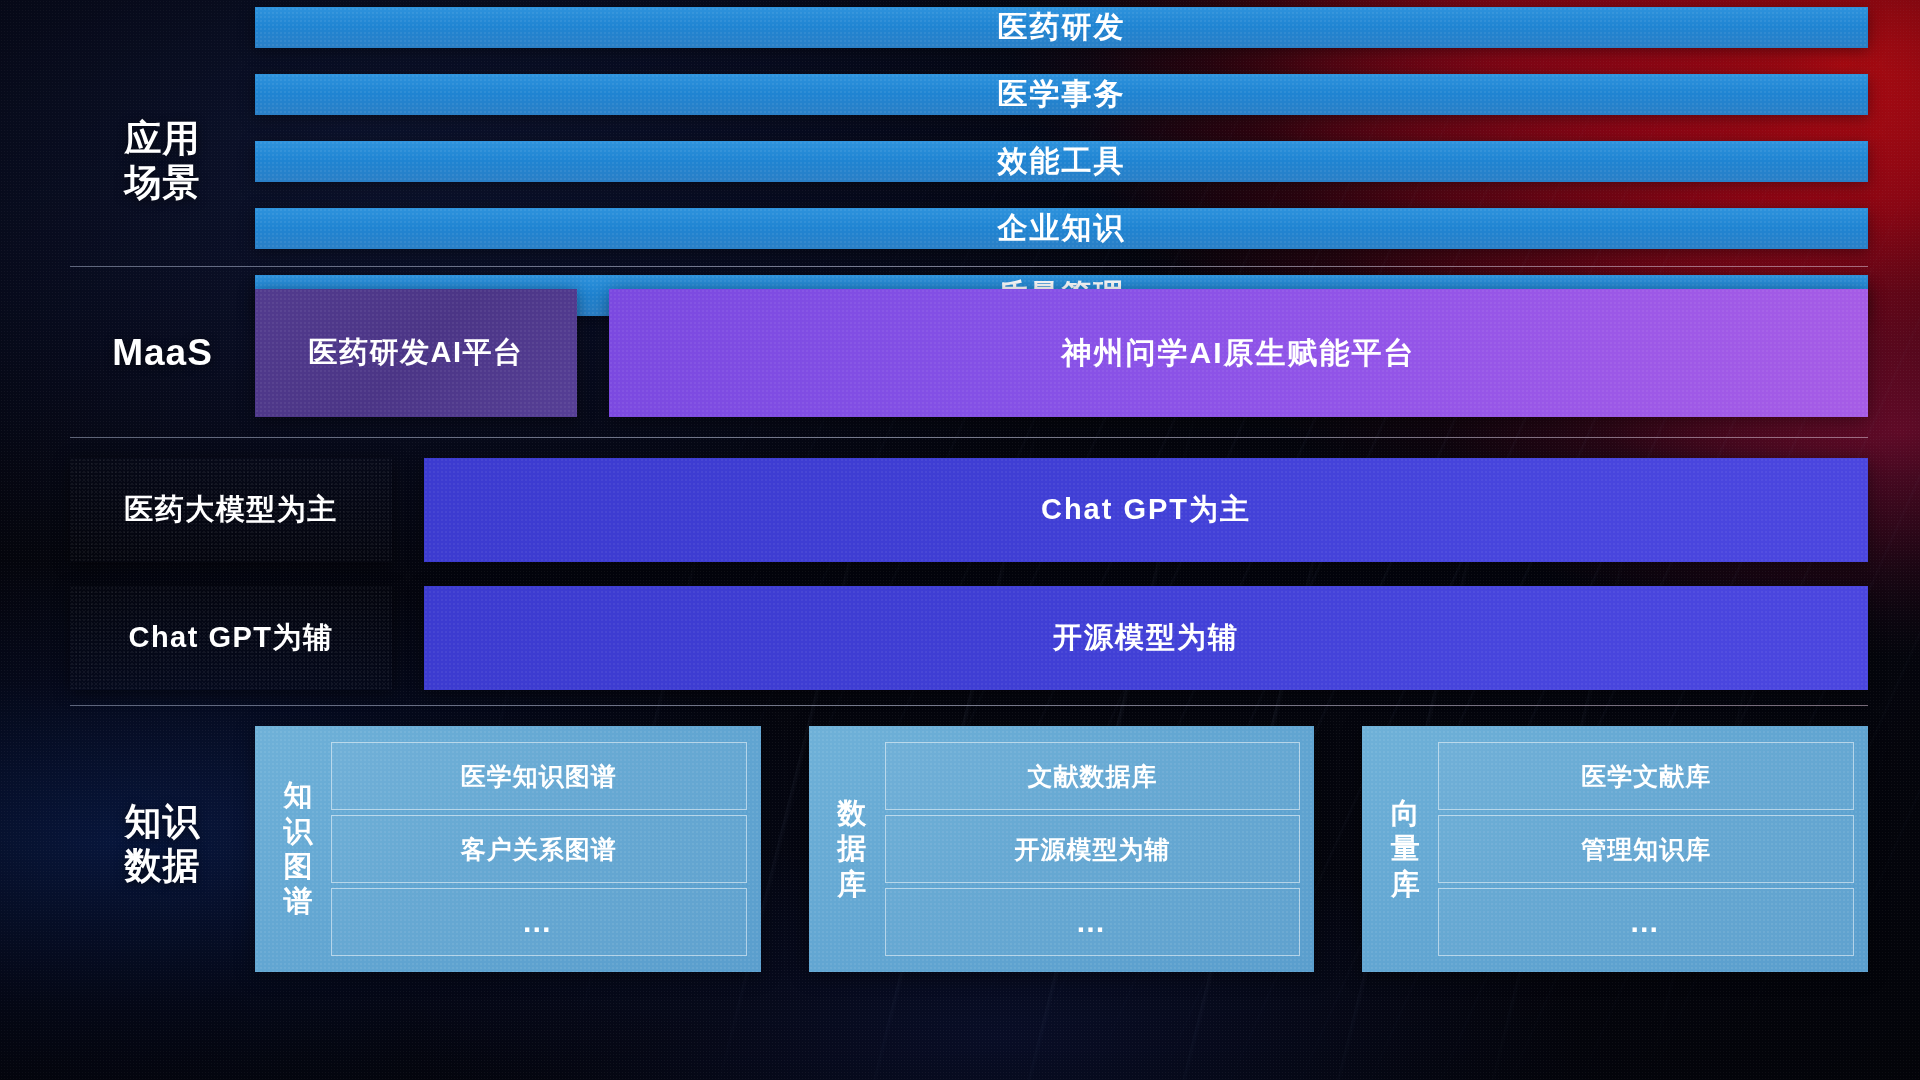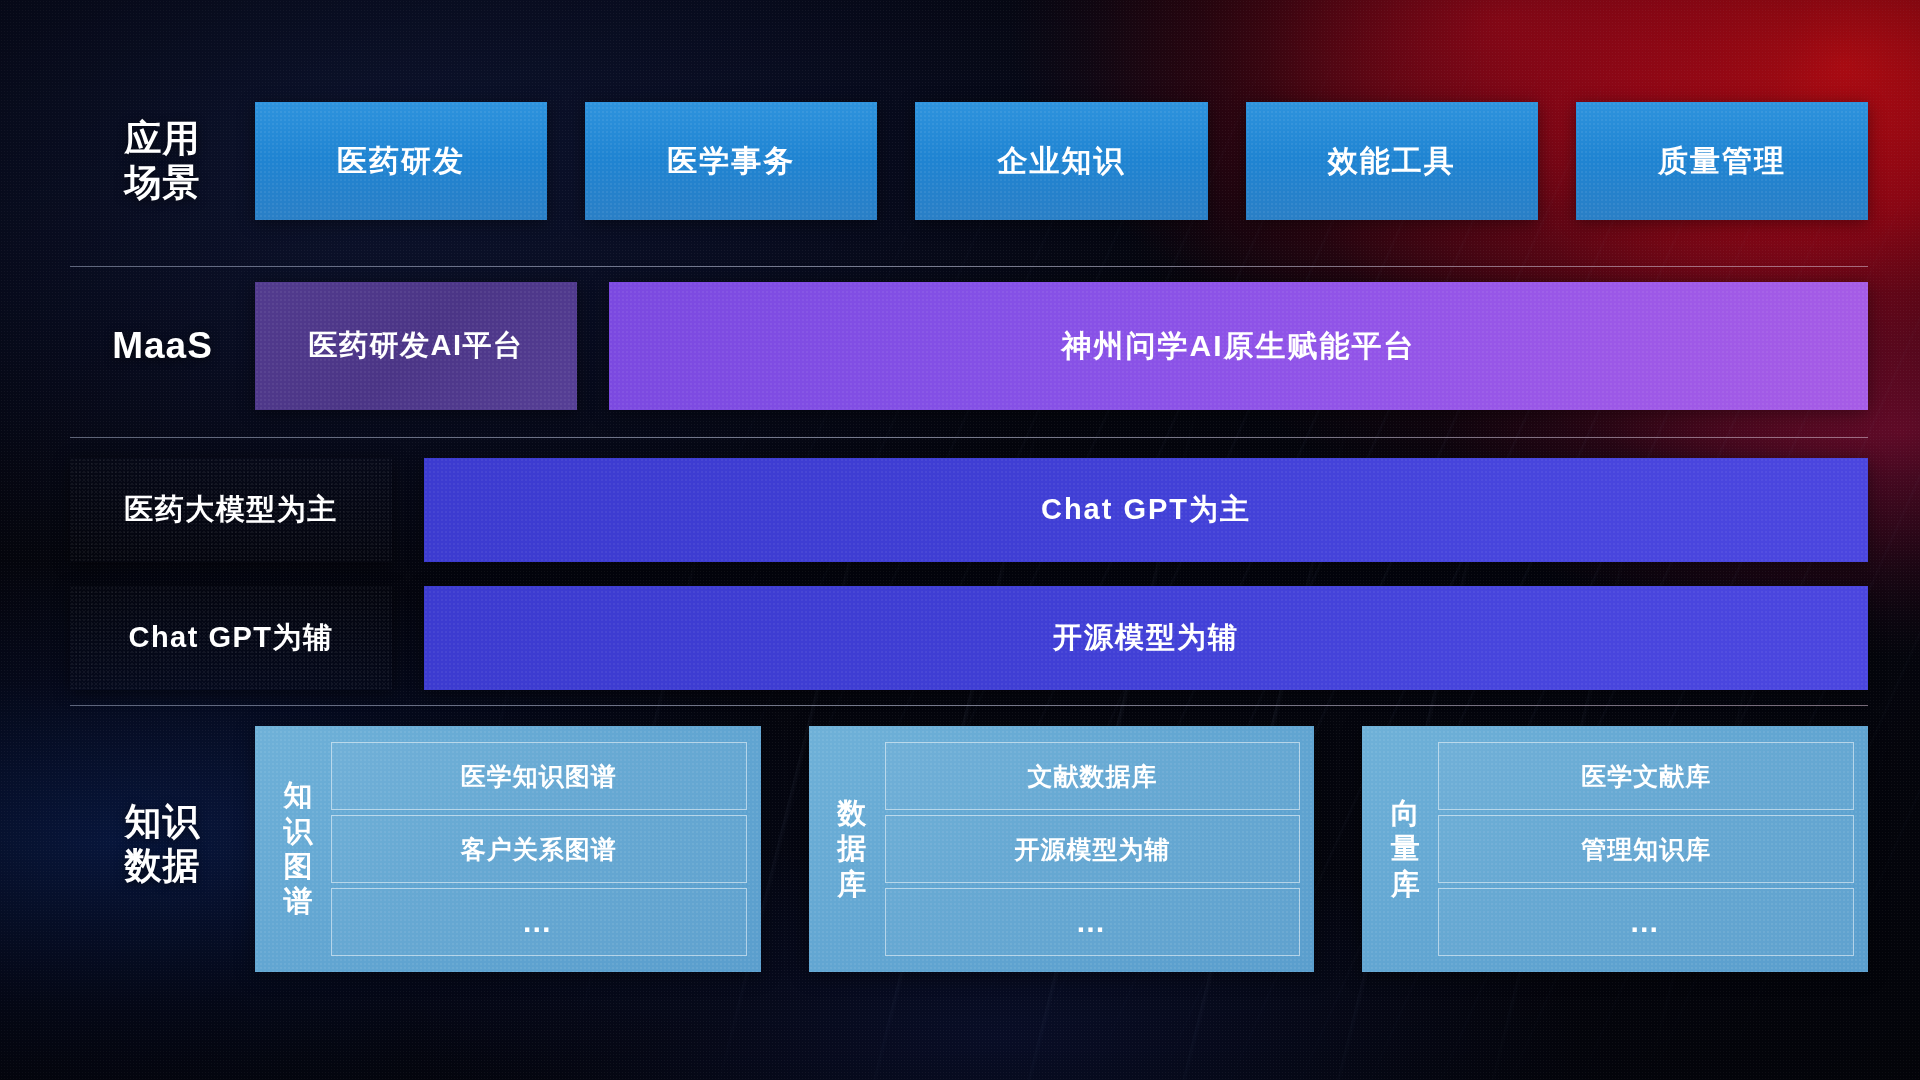--- a/index.html
+++ b/index.html
@@ -103,39 +103,39 @@
   .rowbody { flex:1 1 auto; display:flex; }
 
   .divider {
     position:absolute;
     left:70px; right:52px; height:1px;
     background:linear-gradient(90deg, rgba(180,190,215,0.50) 0%, rgba(190,195,220,0.62) 45%, rgba(215,190,210,0.55) 100%);
   }
 
   
   #row-app { top:100px; height:122px; }
-  #row-app .rowbody { gap:38px; }
+  #row-app .rowbody { gap:26px;flex-direction:column; }
   .app-card {
     flex:1 1 0;
     height:118px;
     display:flex; align-items:center; justify-content:center;
     background:linear-gradient(180deg,#2e93dd 0%,#1f84d2 48%,#2a7fc6 100%);
     color:#ffffff;
     font-size:30px; font-weight:bold; letter-spacing:2px;
     box-shadow:0 3px 16px rgba(0,0,0,.40);
     position:relative;
   }
   .app-card::after{
     content:"";position:absolute;inset:0;
     background-image:radial-gradient(rgba(255,255,255,0.13) .7px, rgba(0,0,0,0) .8px);
     background-size:4px 4px;opacity:.55;pointer-events:none;
   }
 
   
-  #row-maas { top:281px; height:130px; }
+  #row-maas { top:288px; height:130px; }
   #row-maas .rowbody { gap:32px; }
   .maas-left {
     flex:0 0 322px; height:128px;
     display:flex; align-items:center; justify-content:center;
     background:linear-gradient(135deg,#523b8e 0%,#4b3586 50%,#563f96 100%);
     color:#fff; font-size:29px; font-weight:bold; letter-spacing:1.5px;
     box-shadow:0 3px 16px rgba(0,0,0,.42);
     position:relative;
   }
   .maas-right {
@@ -236,22 +236,22 @@
   <div class="bg-layer bg-vig"></div>
 
   <div id="content">
 
     <div class="row" id="row-app">
       <div class="rowlabel">应用
 场景</div>
       <div class="rowbody">
         <div class="app-card">医药研发</div>
         <div class="app-card">医学事务</div>
+        <div class="app-card">效能工具</div>
         <div class="app-card">企业知识</div>
-        <div class="app-card">效能工具</div>
         <div class="app-card">质量管理</div>
       </div>
     </div>
 
     <div class="divider" style="top:266px"></div>
 
     <div class="row" id="row-maas">
       <div class="rowlabel">MaaS</div>
       <div class="rowbody">
         <div class="maas-left">医药研发AI平台</div>

